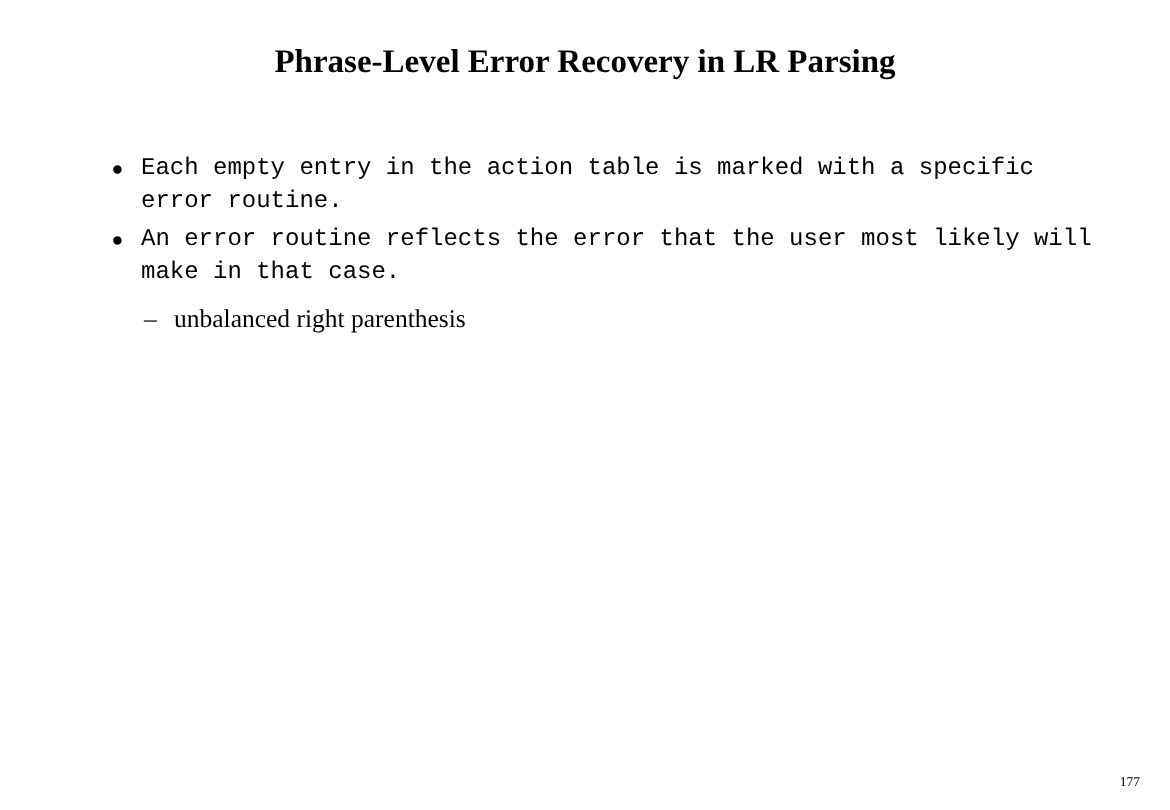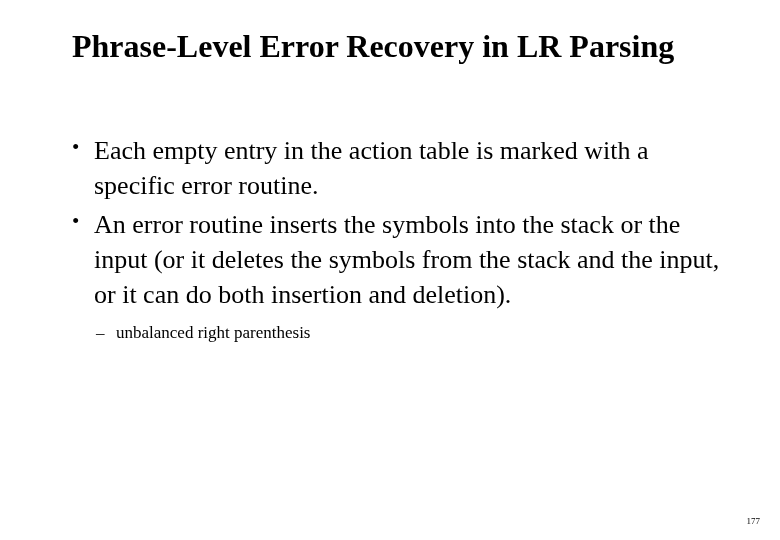--- a/index.html
+++ b/index.html
@@ -10,37 +10,38 @@
     body {
       width: 780px;
       height: 540px;
       background: #ffffff;
       font-family: "Times New Roman", Times, serif;
       color: #000000;
       position: relative;
       padding: 28px 48px 20px 48px;
     }
     .slide-title {
-      font-size: 32px;
+      font-size: 22px;
       font-weight: bold;
-      text-align: left;
-      margin-bottom: 68px;
+      text-align: center;
+      margin-bottom: 48px;
       margin-left: 24px;
       margin-right: 24px;
     }
     .bullets {
       list-style: none;
       padding-left: 24px;
     }
     .bullets > li {
-      font-size: 26px;
+      font-size: 16px;
       line-height: 1.35;
       margin-bottom: 4px;
       position: relative;
       padding-left: 22px;
+      font-family: Liberation Mono, monospace;
     }
     .bullets > li::before {
       content: "•";
       position: absolute;
       left: 0;
       top: 0;
       font-size: 21px;
     }
     .sub-bullets {
       list-style: none;
@@ -69,20 +70,20 @@
       margin-top: 36px;
     }
   </style>
 </head>
 <body>
 
 <h1 class="slide-title">Phrase-Level Error Recovery in LR Parsing</h1>
 
 <ul class="bullets">
   <li>Each empty entry in the action table is marked with a specific error routine.</li>
-  <li>An error routine inserts the symbols into the stack or the input (or it deletes the symbols from the stack and the input, or it can do both insertion and deletion).</li>
+  <li>An error routine  reflects the error that the user most likely will make in that case.</li>
 </ul>
 
 <ul class="sub-bullets">
   <li>unbalanced right parenthesis</li>
 </ul>
 
 <div class="page-number">177</div>
 
 </body></html>

